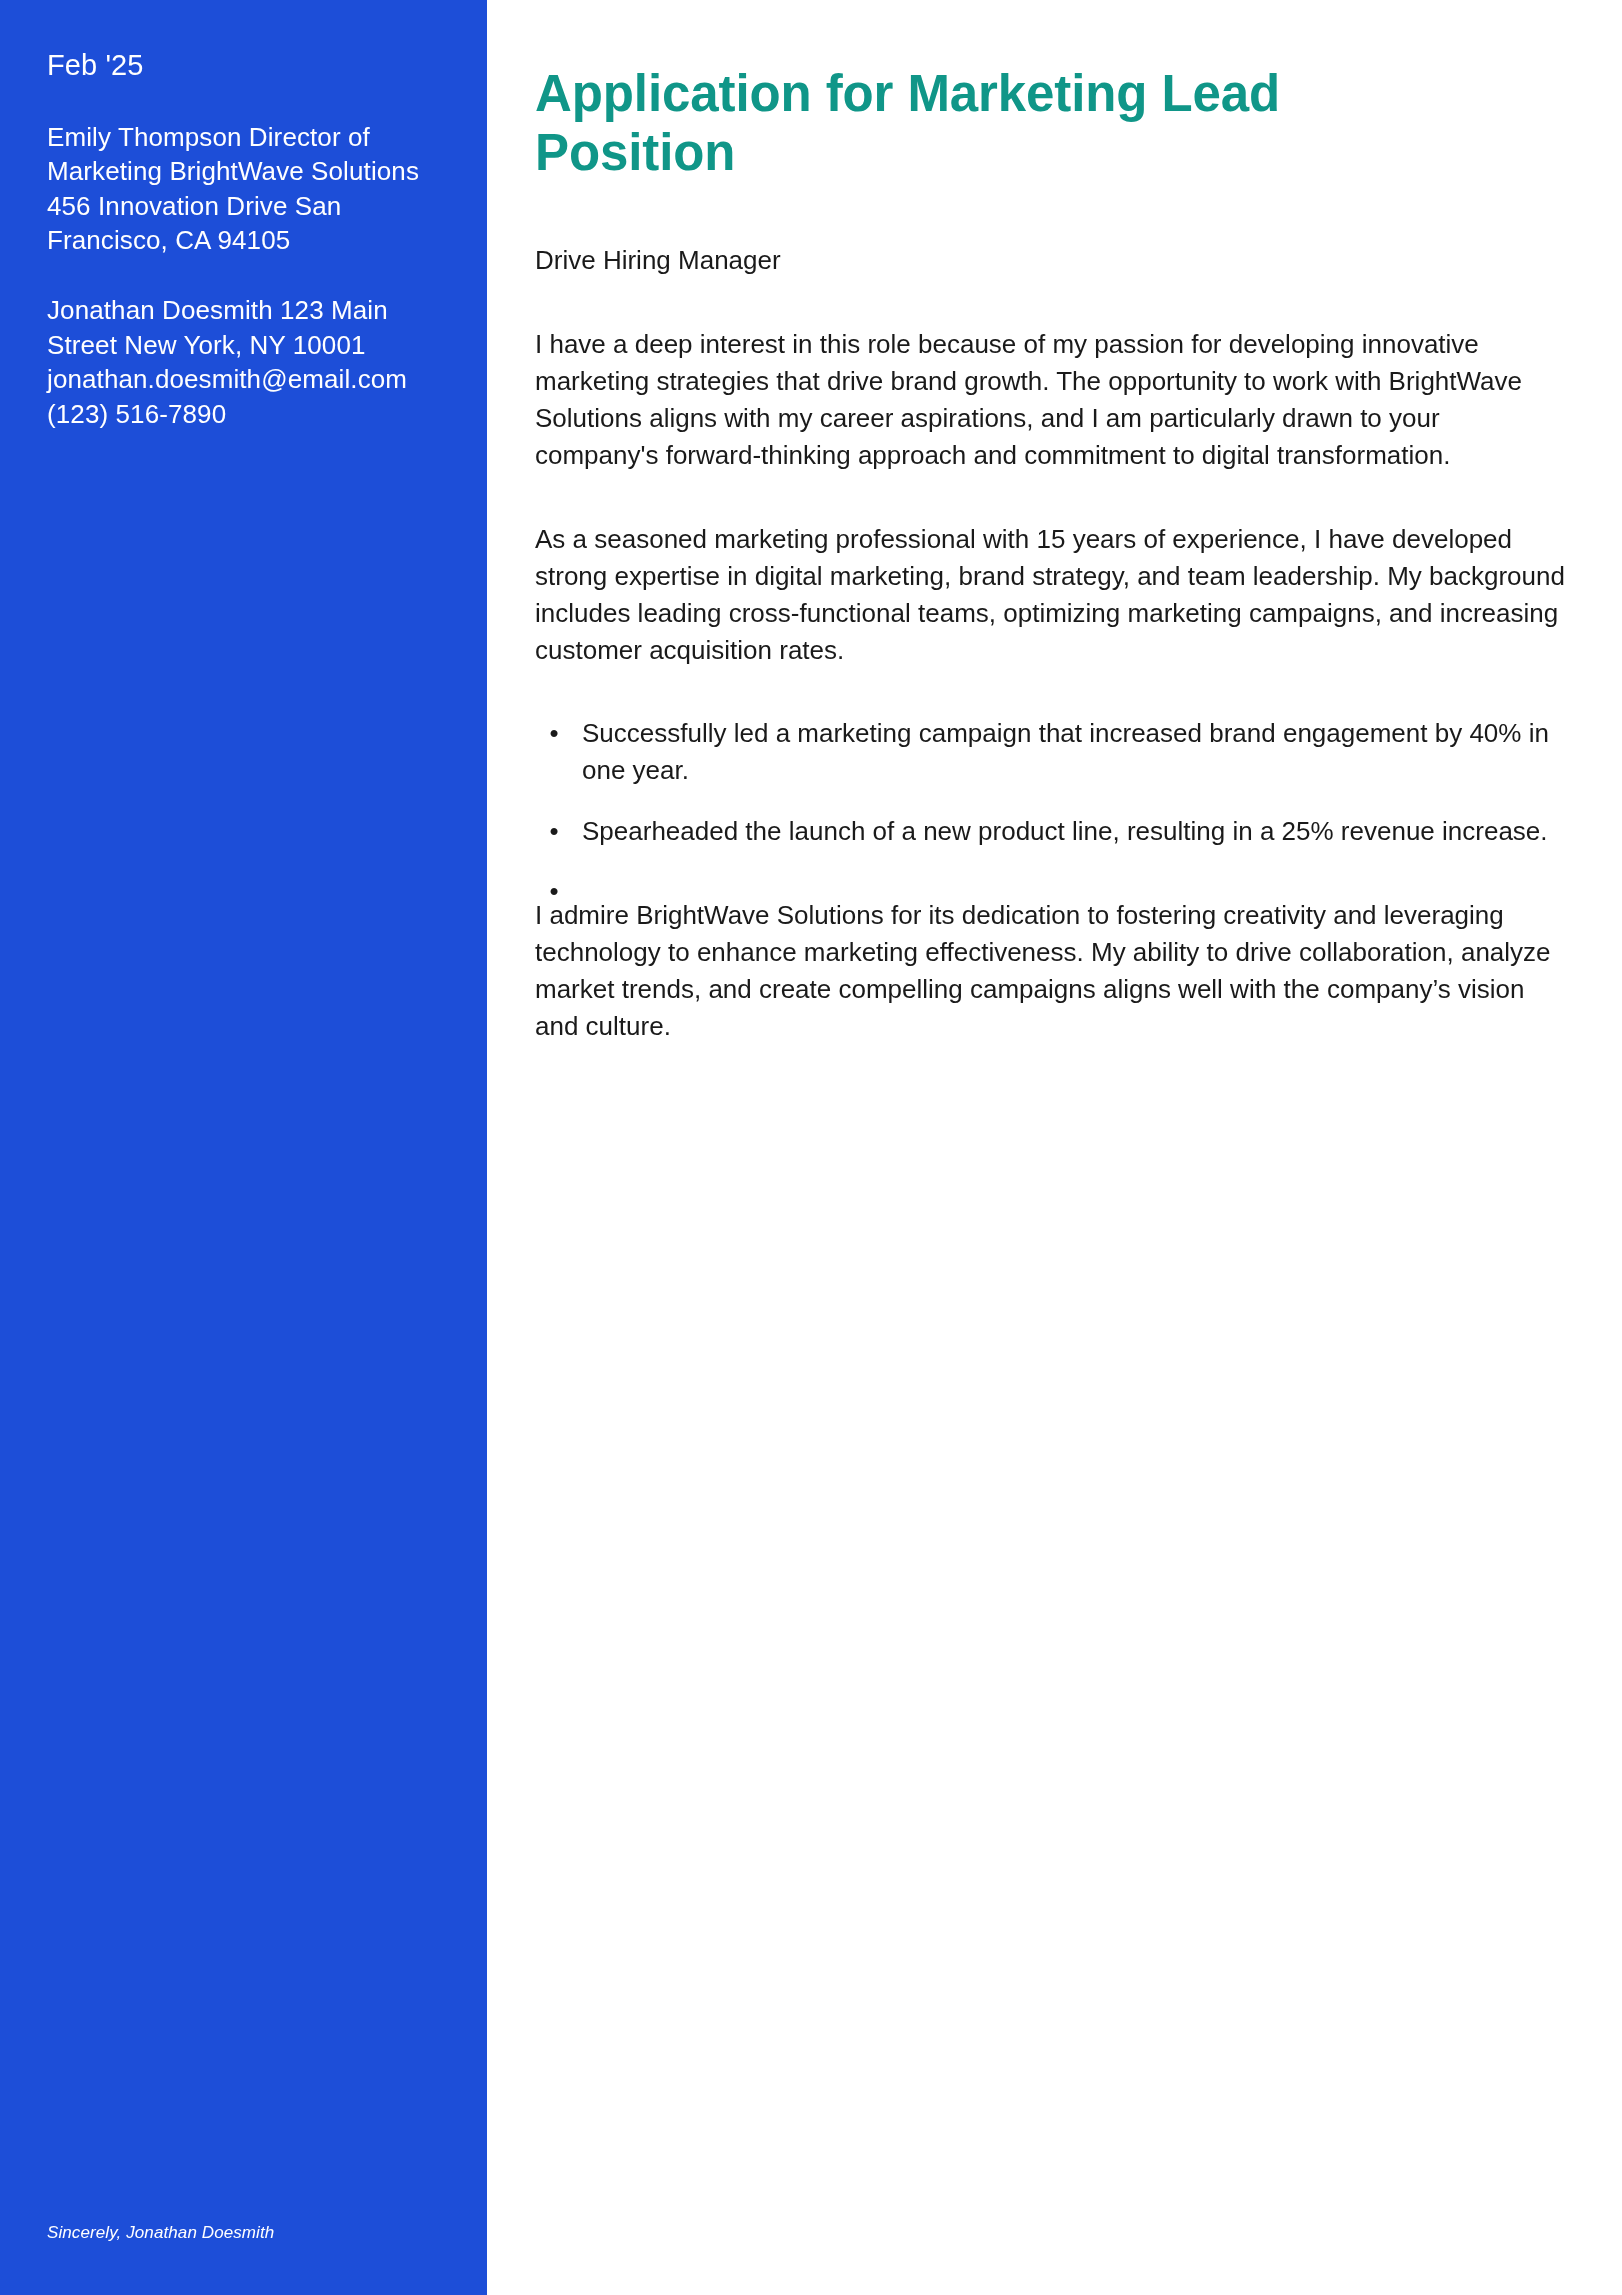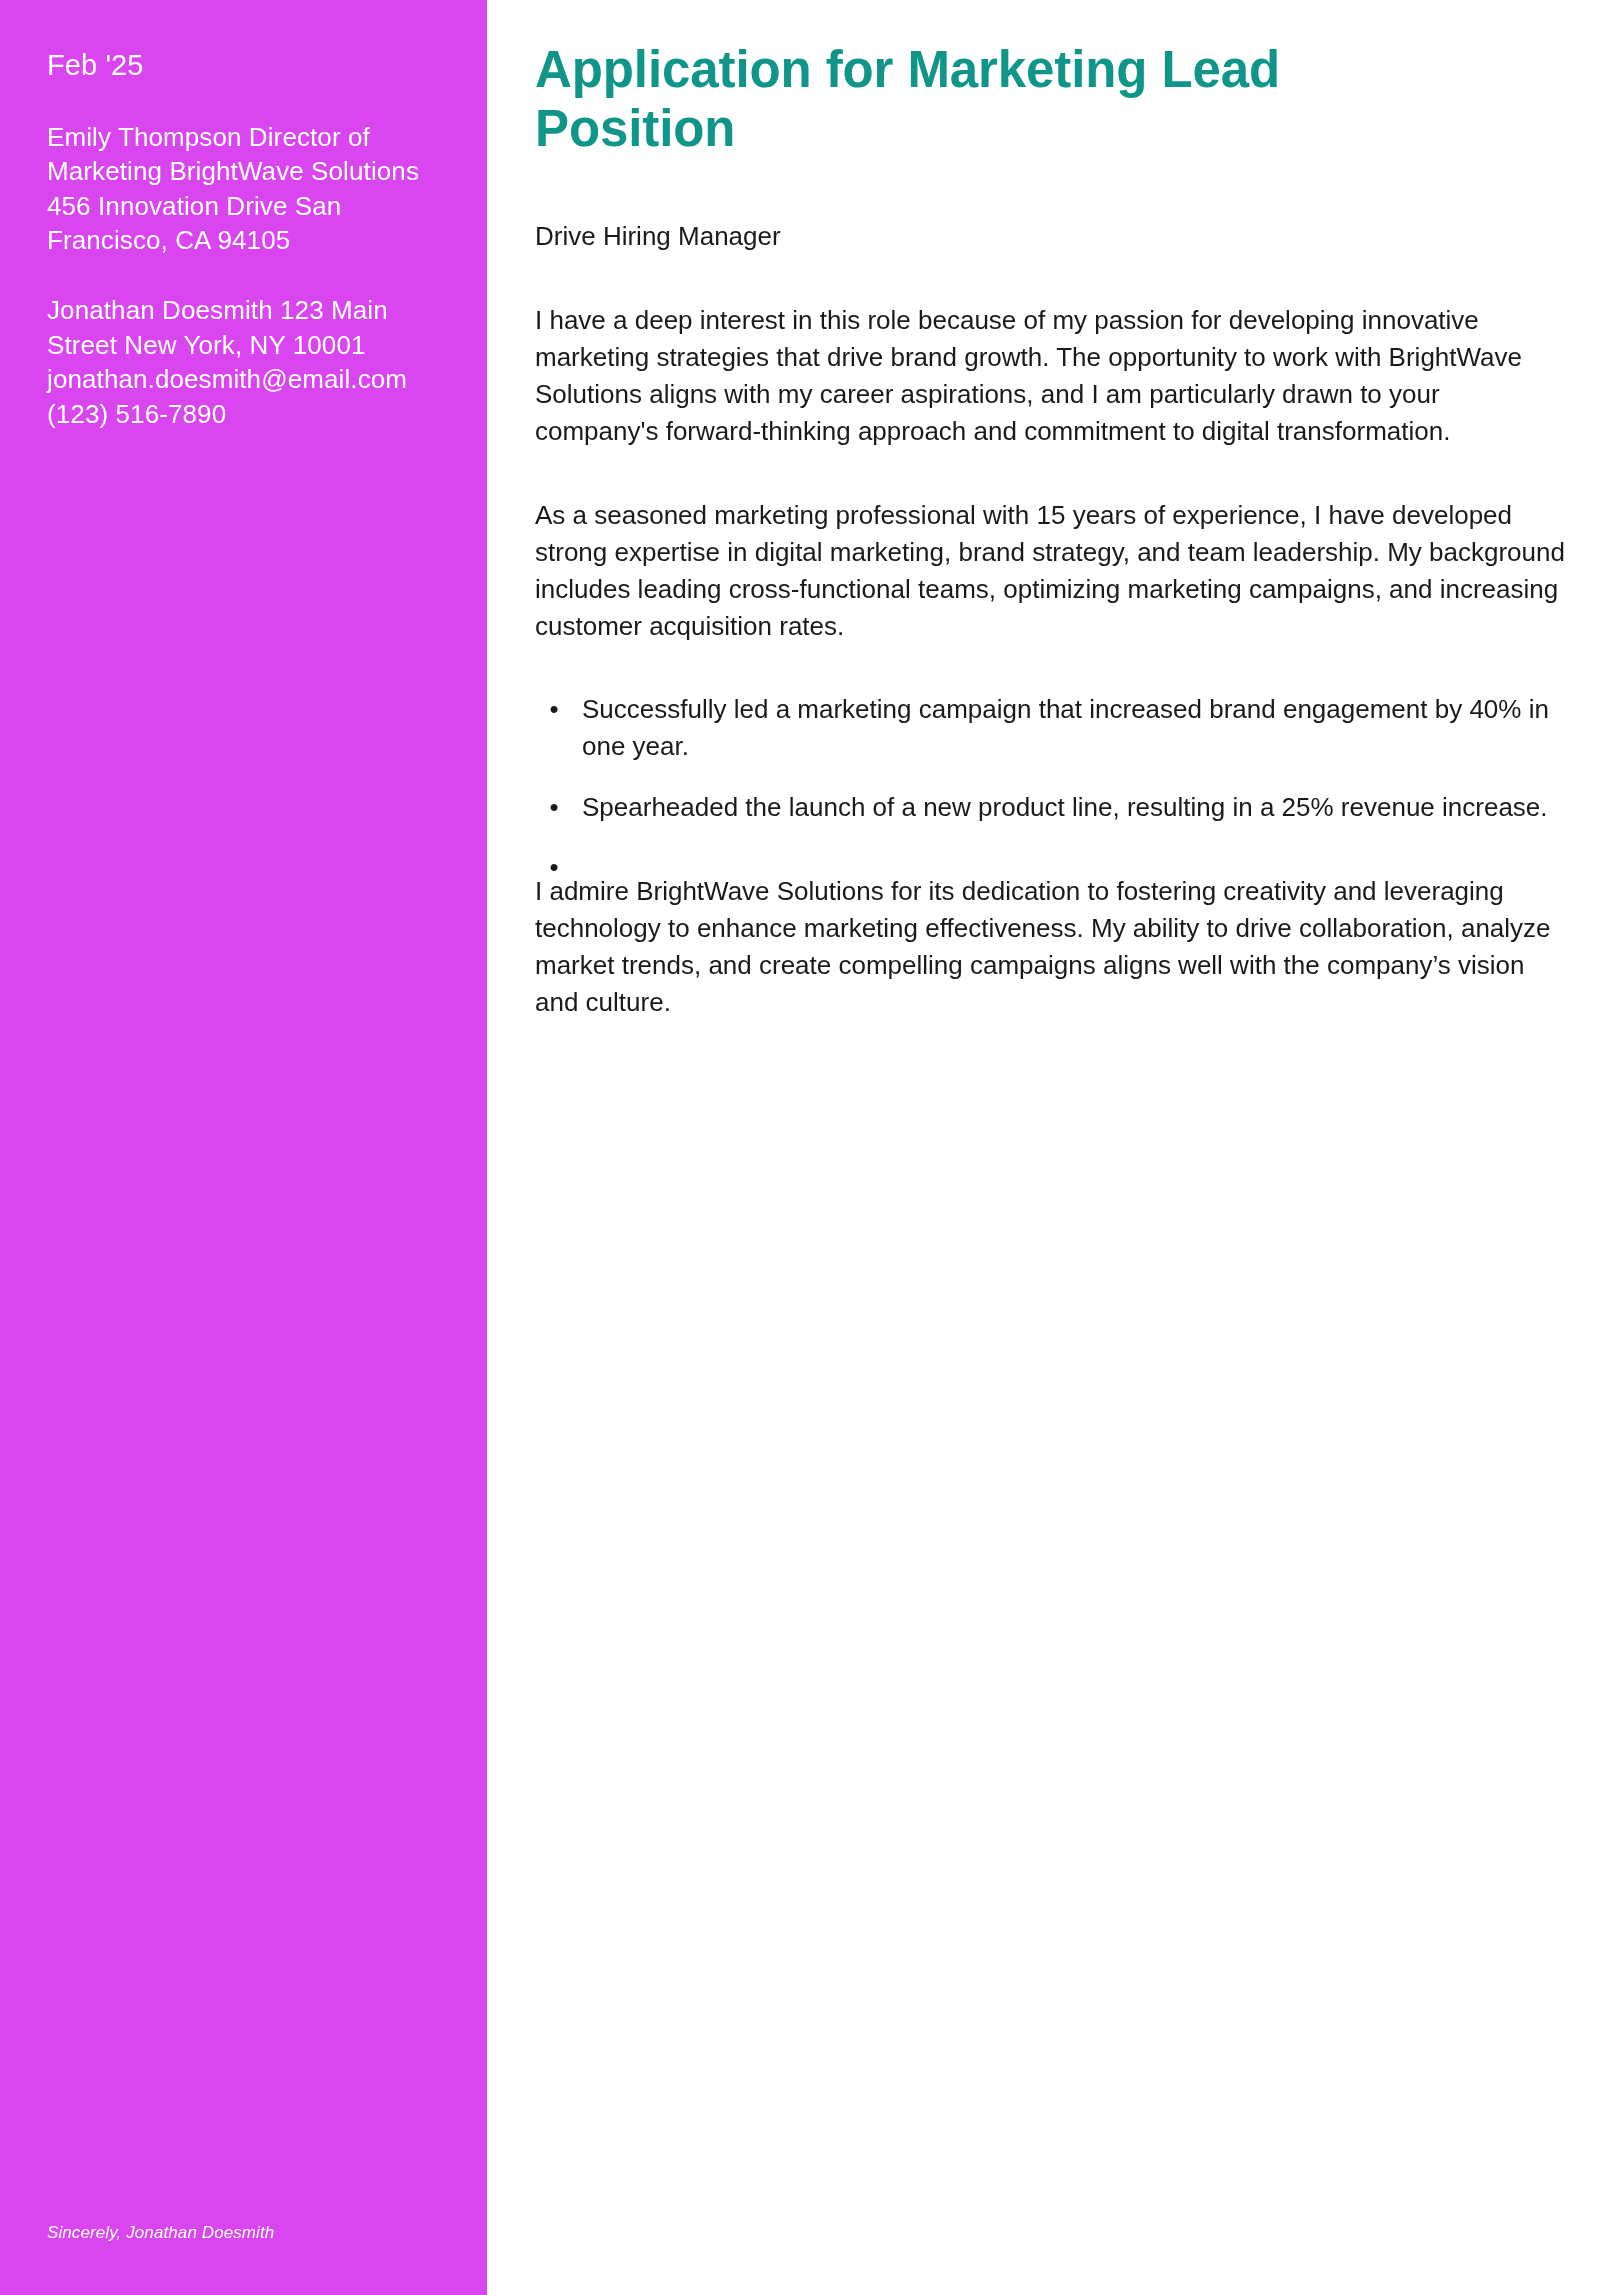--- a/index.html
+++ b/index.html
@@ -18,21 +18,21 @@
     box-sizing: border-box;
   }
 
   
   .sidebar {
     position: absolute;
     left: 0;
     top: 0;
     width: 487px;
     height: 2295px;
-    background: #d946ef;
+    background: #1d4ed8;
     box-sizing: border-box;
     padding: 47px 23.6px 39px 47px;
     display: flex;
     flex-direction: column;
   }
 
   .sidebar-date {
     color: #ffffff;
     font-size: 29px;
     line-height: 1.30;
@@ -63,21 +63,21 @@
   }
 
   
   .main {
     position: absolute;
     left: 487px;
     top: 0;
     width: 1135px;
     height: 2295px;
     box-sizing: border-box;
-    padding: 40px 52px 52px 48px;
+    padding: 64px 52px 52px 48px;
   }
 
   .doc-title {
     color: #109688;
     font-size: 51px;
     font-weight: bold;
     line-height: 1.16;
     margin: 0 0 60px 0;
     max-width: 936px;
     letter-spacing: -0.1px;

